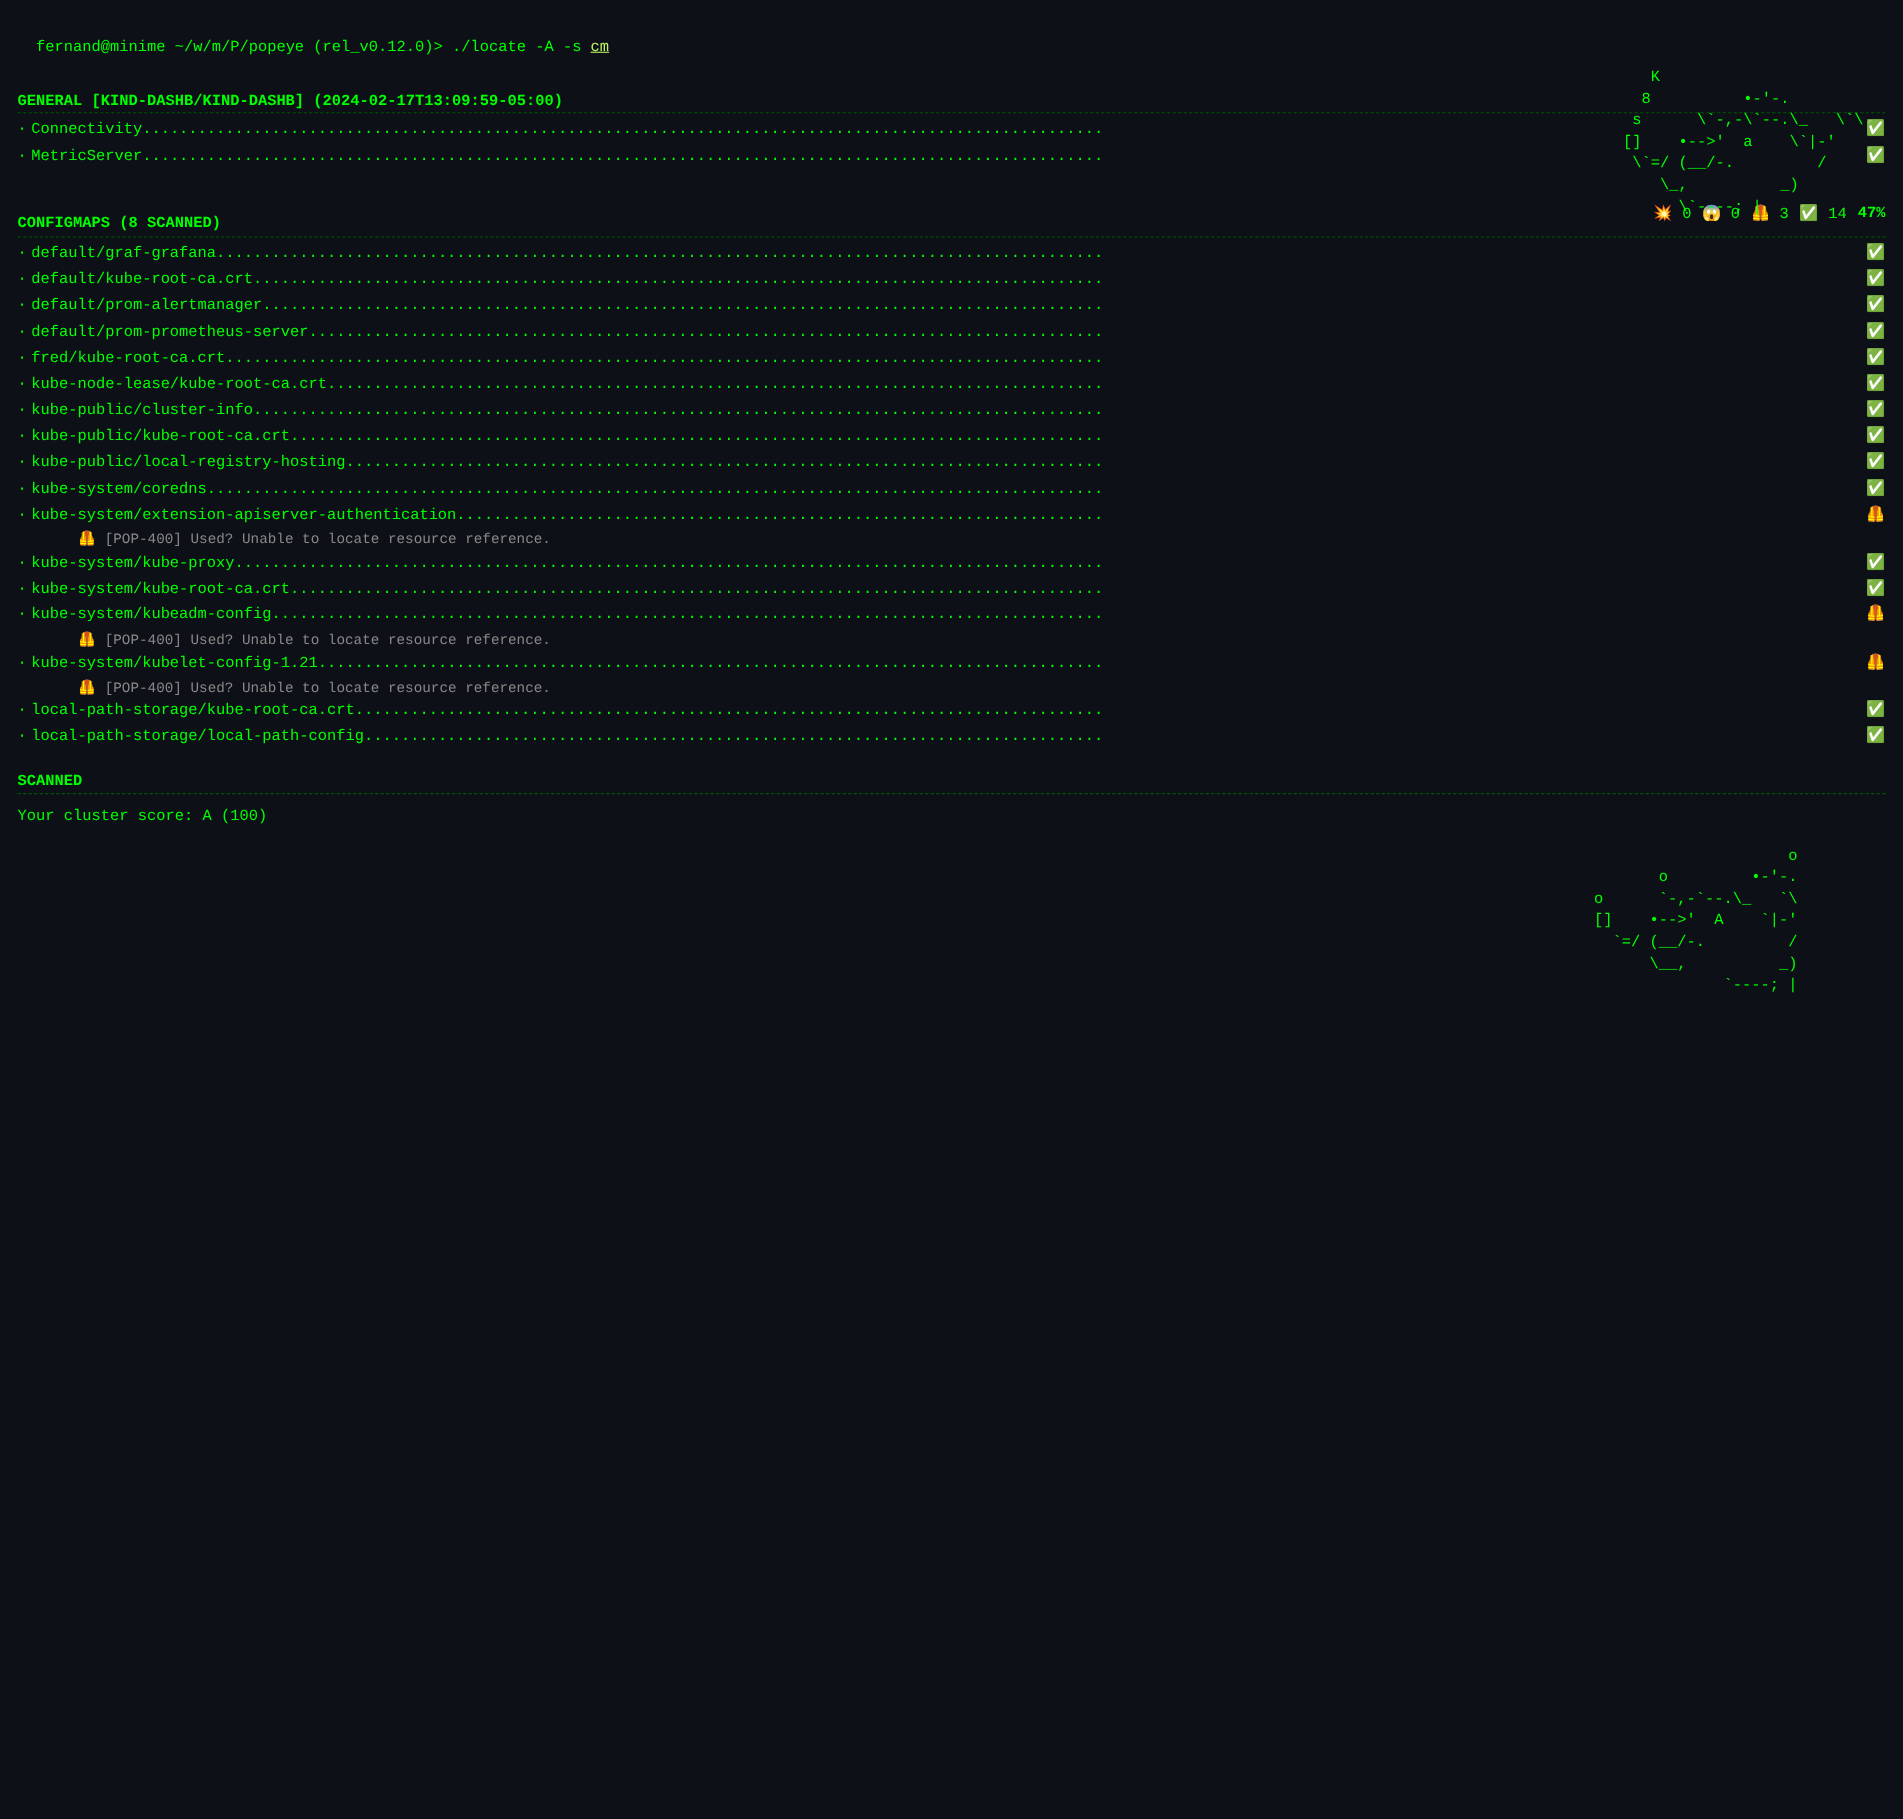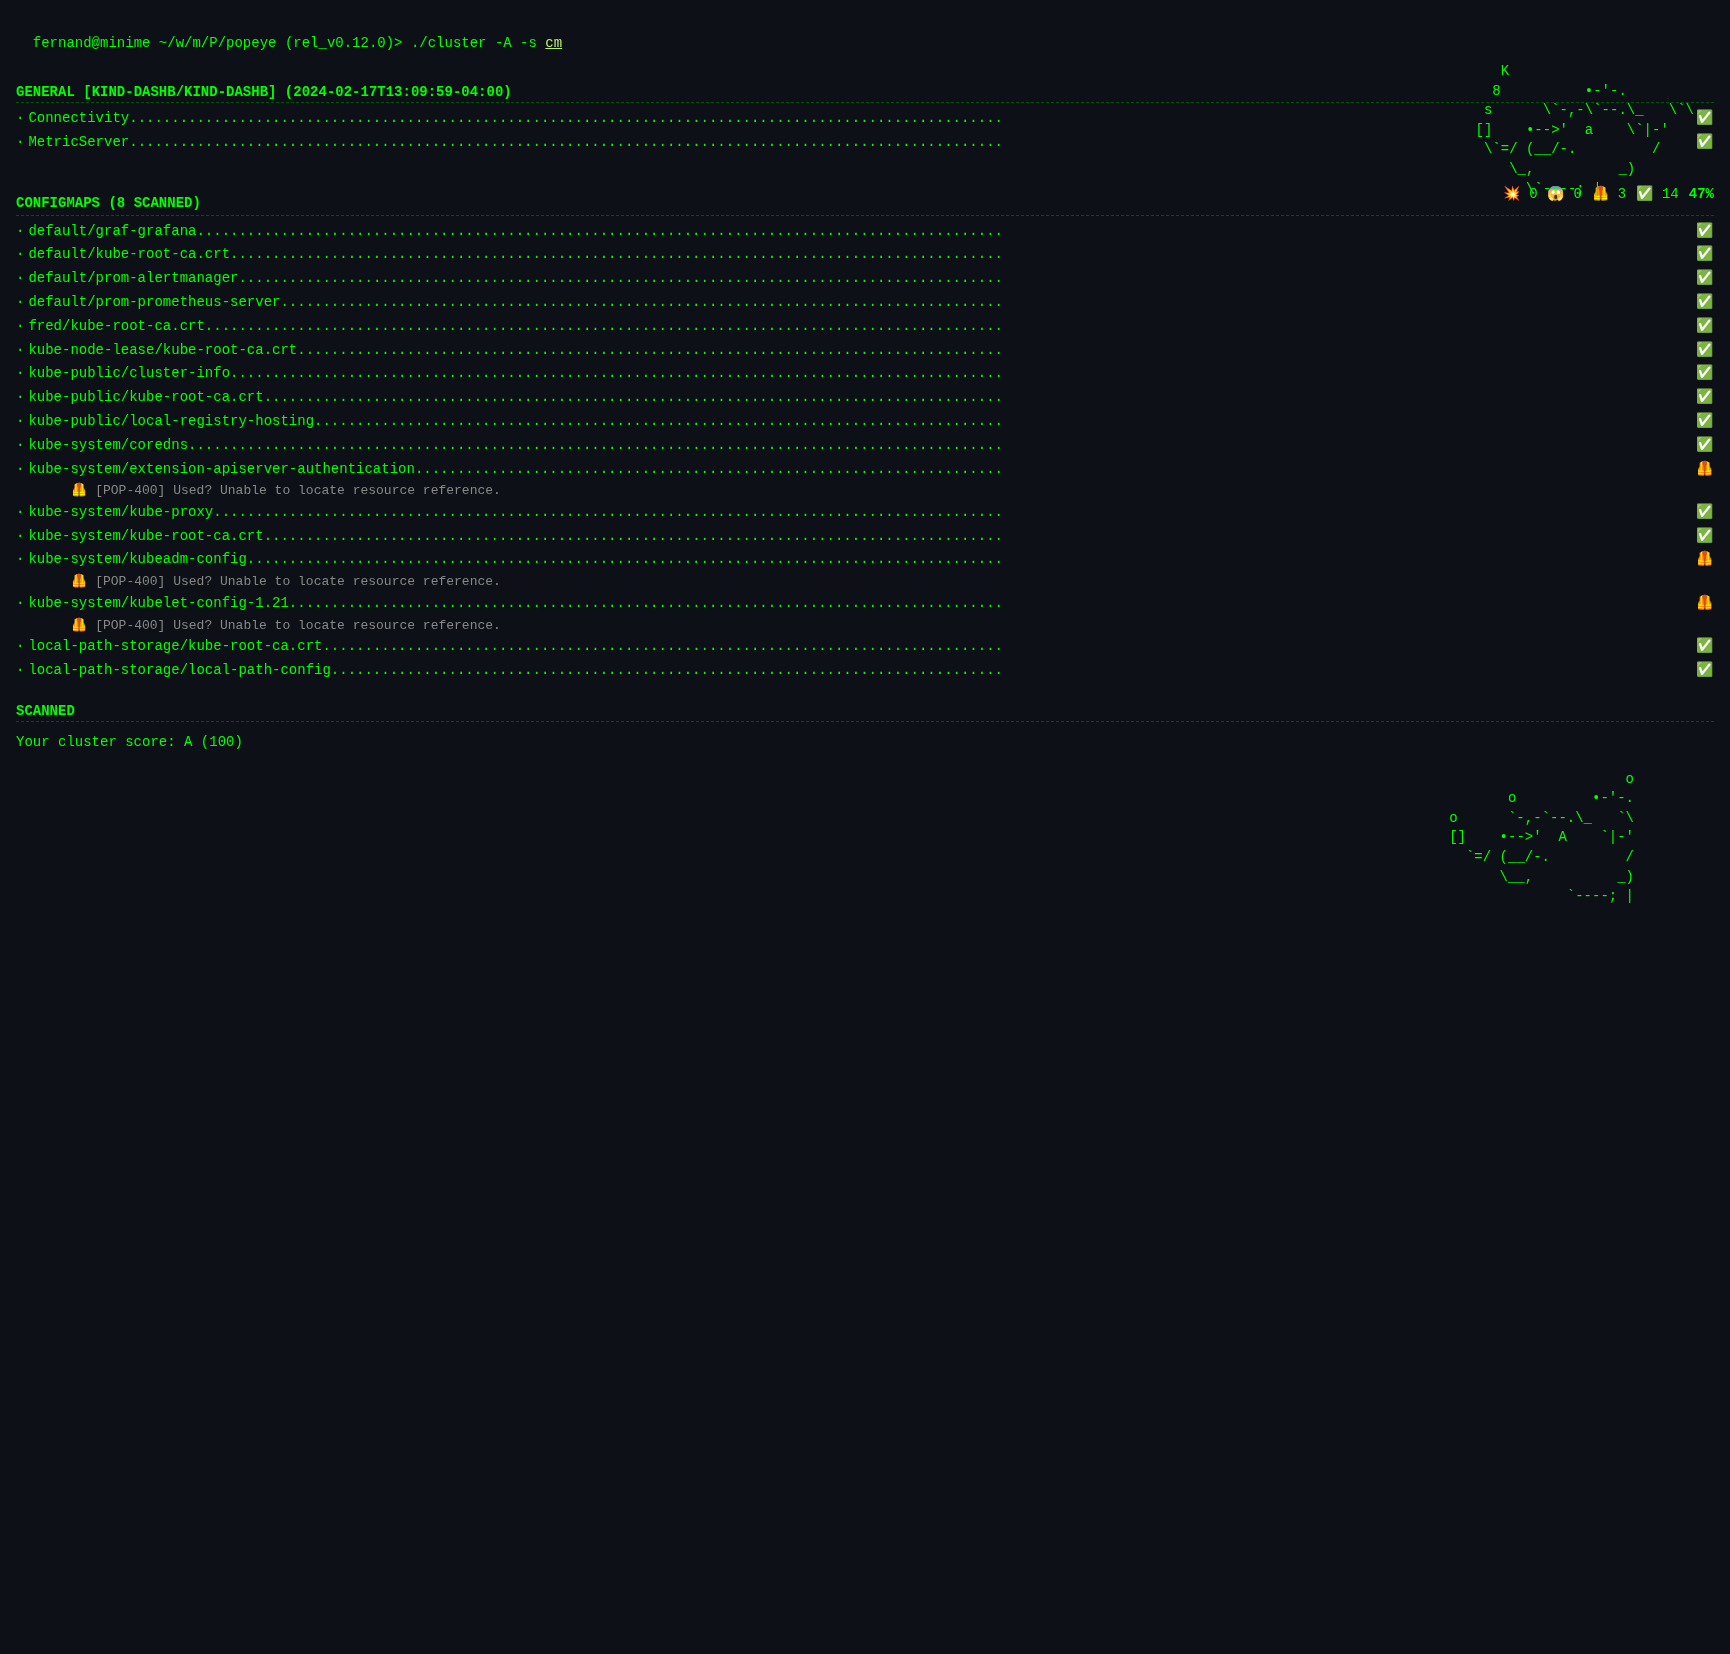--- a/index.html
+++ b/index.html
@@ -57,37 +57,37 @@
     .stats-right {
       display: flex;
       gap: 10px;
       align-items: center;
     }
   </style>
 </head>
 <body>
 
 <div class="terminal-line">
-  <span>fernand@minime</span><span> </span><span>~/w/m/P/popeye</span><span> </span><span>(rel_v0.12.0)&gt;</span><span> ./cluster -A -s </span><span class="prompt-link">cm</span>
+  <span>fernand@minime</span><span> </span><span>~/w/m/P/popeye</span><span> </span><span>(rel_v0.12.0)&gt;</span><span> ./locate -A -s </span><span class="prompt-link">cm</span>
 </div>
 
 <div class="header-section" style="position:relative; margin-top:8px;">
   <div class="ascii-art" style="position:absolute; right:20px; top:0; color:#00ff00; text-align:left;">        K
        8          •-'-.
       s      \`-,-\`--.\_   \`\
      []    •--&gt;'  a    \`|-'
       \`=/ (__/-.         /
          \_,          _)
            \`----; |</div>
 </div>
 
 <div style="margin-top: 30px;"></div>
 
 <div class="section-title">
-  <span>GENERAL</span> [<span>KIND-DASHB/KIND-DASHB</span>] (<span>2024-02-17T13:09:59-04:00</span>)
+  <span>GENERAL</span> [<span>KIND-DASHB/KIND-DASHB</span>] (<span>2024-02-17T13:09:59-05:00</span>)
 </div>
 <hr class="section-divider" style="border-top: 1px dashed #005500;">
 
 <div id="general-items">
     <div style="display: flex; align-items: center; white-space: pre; line-height: 1.7; color: rgb(0, 255, 0);"><span style="color:#00ff00; margin-right:4px;">·</span><span style="color:#00ff00;">Connectivity</span><span style="color:#00ff00; flex:1;">........................................................................................................</span><span style="font-size:14px;">✅</span></div>
     <div style="display: flex; align-items: center; white-space: pre; line-height: 1.7; color: rgb(0, 255, 0);"><span style="color:#00ff00; margin-right:4px;">·</span><span style="color:#00ff00;">MetricServer</span><span style="color:#00ff00; flex:1;">........................................................................................................</span><span style="font-size:14px;">✅</span></div>
   </div>
 
 <div style="margin-top: 20px;"></div>
 

